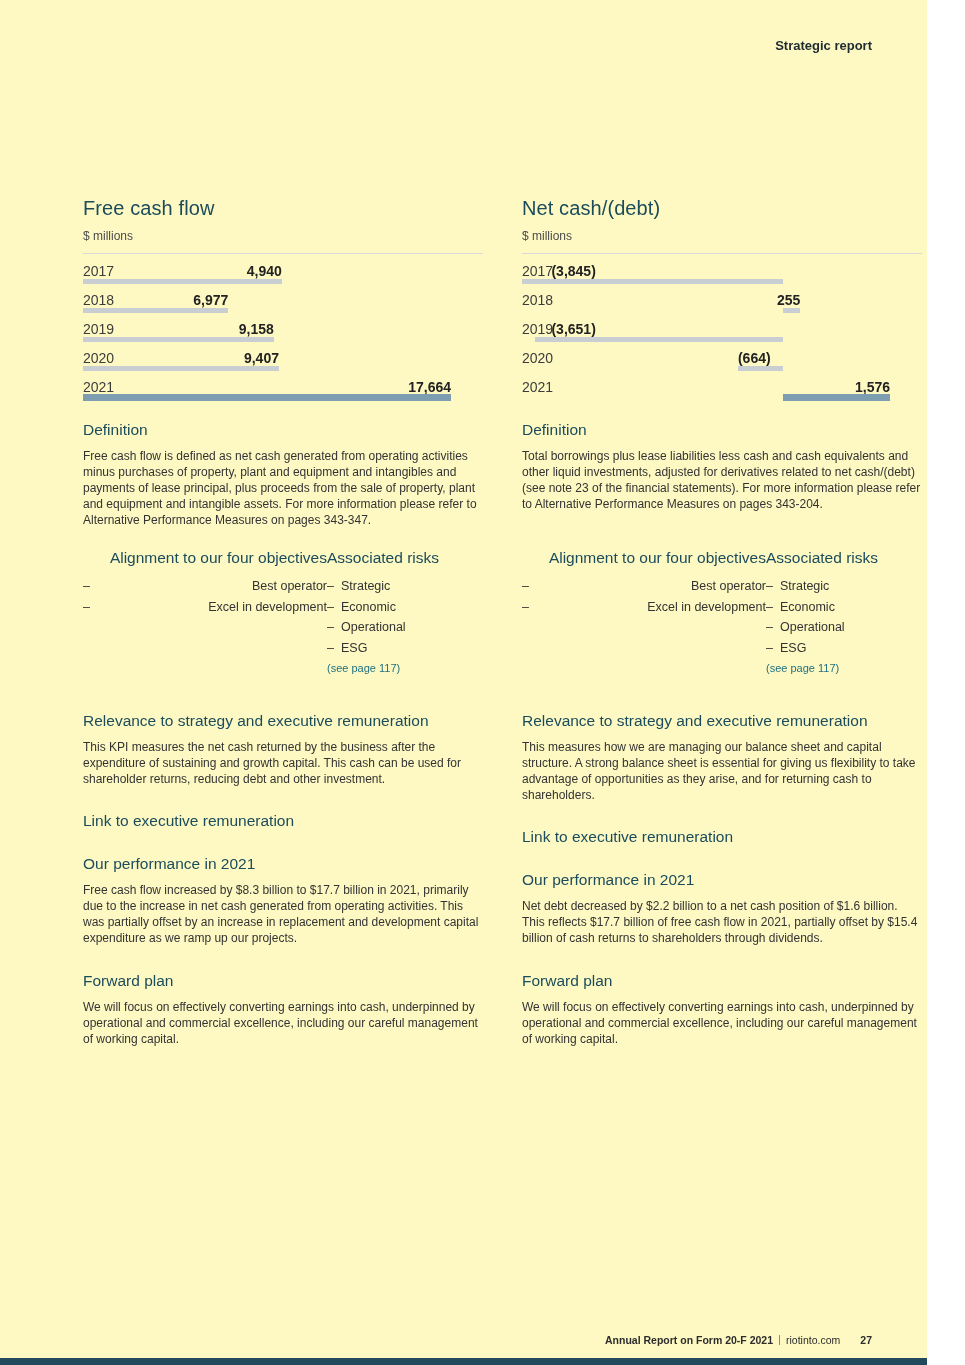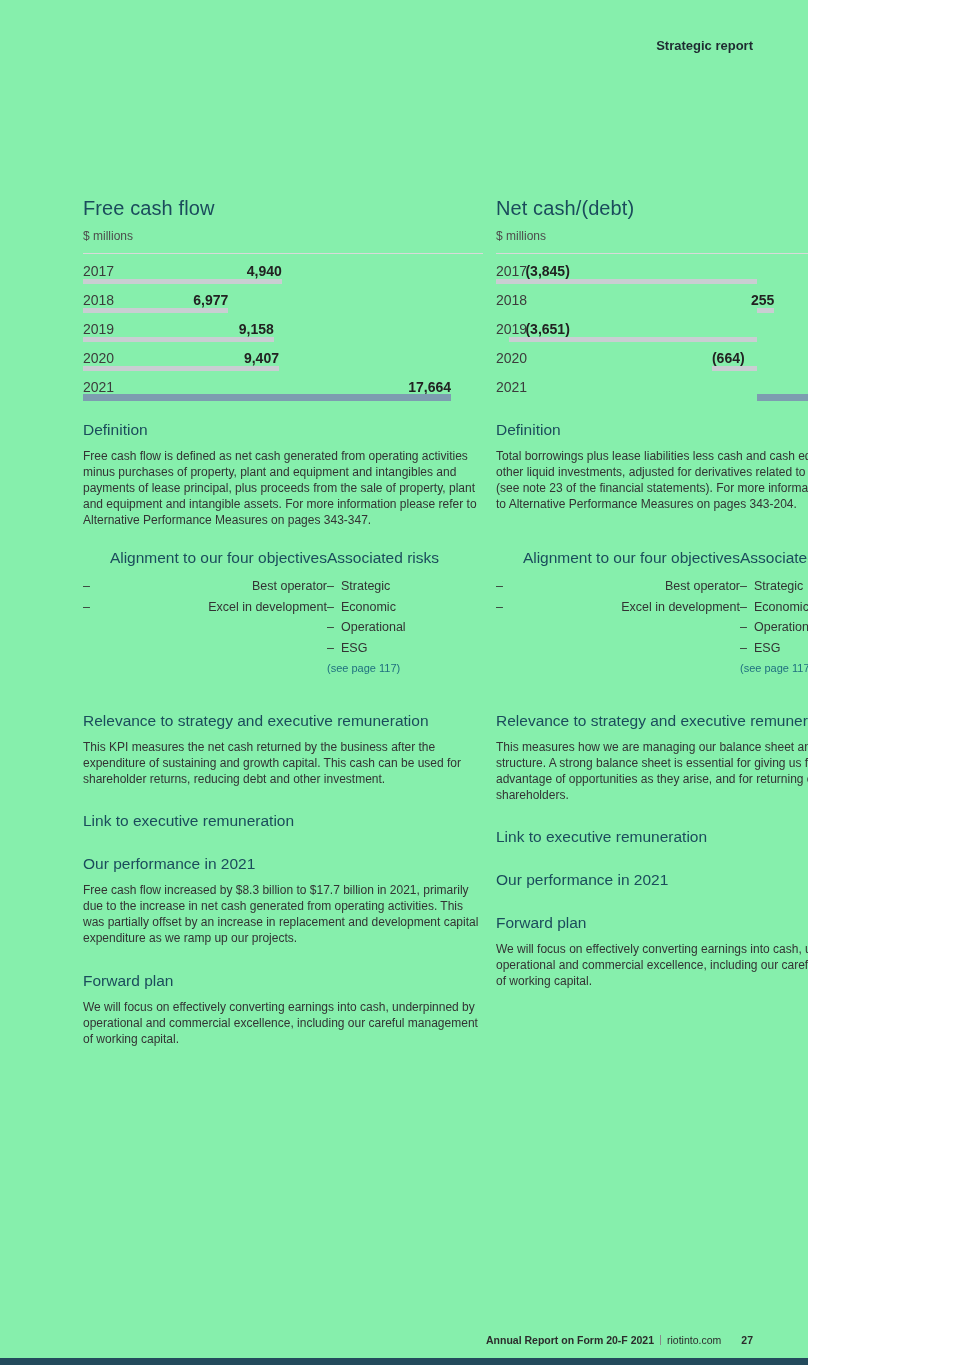--- a/index.html
+++ b/index.html
@@ -1,22 +1,22 @@
 <!DOCTYPE html>
 <html style="--heading: #1b4c5c; --accent-bar: #7d9db0; --gray-bar: #c9ced2; --link: #20707f; --hairline: #d9d9d9; --footer-bar: #234a5c;"><head>
 <meta charset="utf-8">
 <style>
   * { margin:0; padding:0; box-sizing:border-box; }
   html,body { background:#ffffff; }
   body { font-family:"Liberation Sans","DejaVu Sans",sans-serif; color:#333; }
-  .page { position:relative; width:808px; height:1365px; background:#86efac; overflow:hidden; }
+  .page { position:relative; width:927px; height:1365px; background:#fef9c3; overflow:hidden; }
 
   .page-header { position:absolute; top:38px; right:55px; font-size:13px; font-weight:700; color:#1e2b31; }
 
-  .content { position:absolute; top:197px; left:83px; display:flex; gap:13px; }
+  .content { position:absolute; top:197px; left:83px; display:flex; gap:39px; }
   .kpi { width:400px; }
 
   .kpi-title { font-size:20px; font-weight:500; color:var(--heading,#1b4c5c); margin-bottom:9px; letter-spacing:.1px; }
   .kpi-unit { font-size:12px; color:#4c4c4c; margin-bottom:10px; }
 
   .chart { border-top:1px solid var(--hairline,#d9d9d9); padding-top:9px; }
   .chart-inner { width:92%; }
   .chart-row { margin-bottom:7px; }
   .chart-labels { position:relative; height:16px; font-size:14px; }
   .chart-year { position:absolute; left:0; top:0; color:#3c3c3c; }
@@ -229,20 +229,21 @@
       <div class="sections">
         <div class="tsec">
           <h3 class="sub">Relevance to strategy and executive remuneration</h3>
           <p class="body">This measures how we are managing our balance sheet and capital structure. A strong balance sheet is essential for giving us flexibility to take advantage of opportunities as they arise, and for returning cash to shareholders.</p>
         </div>
         <div class="tsec">
           <h3 class="sub">Link to executive remuneration</h3>
         </div>
         <div class="tsec">
           <h3 class="sub">Our performance in 2021</h3>
+          <p class="body">Net debt decreased by $2.2 billion to a net cash position of $1.6 billion. This reflects $17.7 billion of free cash flow in 2021, partially offset by $15.4 billion of cash returns to shareholders through dividends.</p>
         </div>
         <div class="tsec">
           <h3 class="sub">Forward plan</h3>
           <p class="body">We will focus on effectively converting earnings into cash, underpinned by operational and commercial excellence, including our careful management of working capital.</p>
         </div>
       </div>
     </section>
 
   </div>
 

